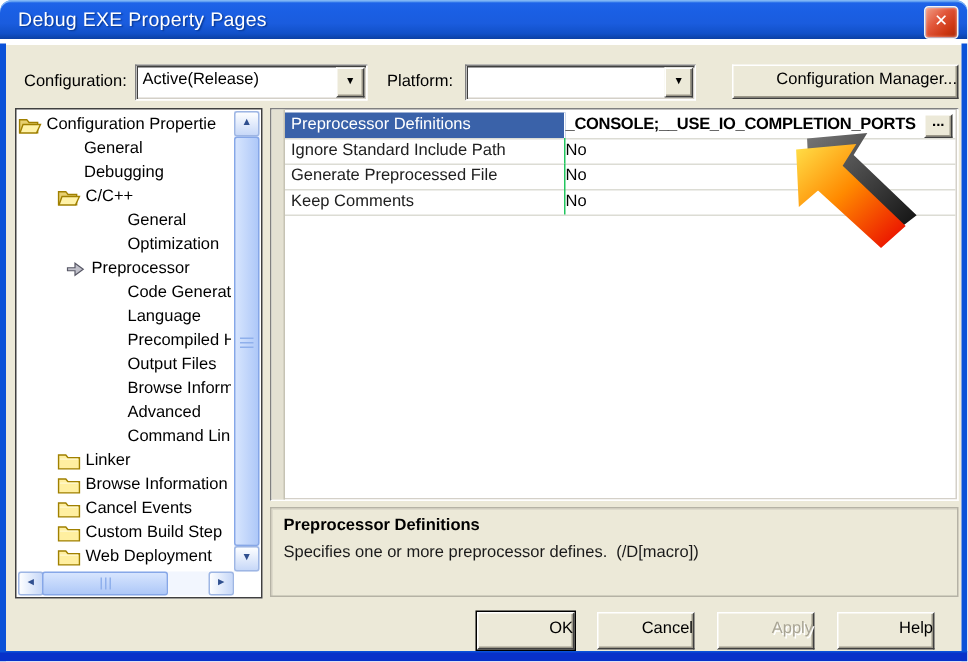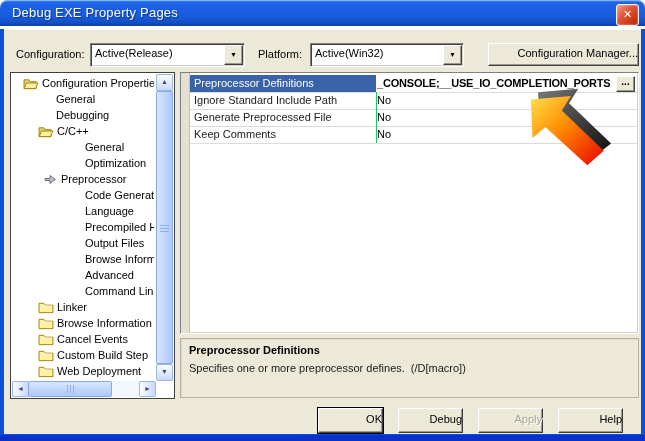--- a/index.html
+++ b/index.html
@@ -35,21 +35,21 @@
     box-shadow:inset -1px -1px 0 #9C9889;cursor:default;}
   .btn.default{box-shadow:0 0 0 1px #000, inset -1px -1px 0 #9C9889;}
   .btn.disabled{color:#A8A494;text-shadow:1px 1px 0 #fff;}
 
   
   .tree-panel{position:absolute;left:10px;top:72px;width:163px;height:325px;background:#fff;border:1px solid #404040;}
   .tree-rows{position:absolute;left:1px;top:2px;width:142px;bottom:18px;overflow:hidden;}
   .trow{height:16px;display:flex;align-items:center;white-space:nowrap;}
   .ticon{width:16px;height:13px;margin-right:3px;flex:0 0 16px;}
   .aicon{width:13px;height:11px;margin-right:4px;flex:0 0 13px;}
-  .ind0{padding-left:11px}.ind1f{padding-left:26px}.ind1{padding-left:44px}.ind2a{padding-left:32px}.ind2{padding-left:73px}
+  .ind0{}.ind1f{padding-left:26px}.ind1{padding-left:44px}.ind2a{padding-left:32px}.ind2{padding-left:73px}
 
   
   .vscroll{position:absolute;right:1px;top:1px;width:17px;bottom:17px;background:#E6EEFC;}
   .hscroll{position:absolute;left:1px;bottom:1px;height:16px;right:18px;background:#F2F6FE;}
   .sbtn{position:absolute;background:linear-gradient(to bottom,#FDFEFF,#C7D8F8);border:1px solid #9EB6E4;border-radius:2px;
     color:#2F4F8F;font-size:7px;text-align:center;line-height:14px;}
   .vscroll .sbtn{left:0;width:15px;height:15px;}
   .hscroll .sbtn{top:0;height:14px;width:15px;background:linear-gradient(to right,#FDFEFF,#C7D8F8);line-height:13px;}
   .vthumb{position:absolute;left:0;width:15px;border:1px solid #86A7E8;border-radius:2px;
     background:linear-gradient(to right,#D7E5FE,#AEC8F8);}
@@ -124,21 +124,20 @@
   <div class="border-right"></div>
   <div class="border-bottom"></div>
 
   <span class="lbl" style="left:16px;top:48px;position:absolute">Configuration:</span>
   <div class="combo" style="left:90px;top:43px;width:153px;">
     <span class="combo-text">Active(Release)</span>
     <span class="combo-btn">▼</span>
   </div>
   <span class="lbl" style="left:258px;top:48px;position:absolute">Platform:</span>
   <div class="combo" style="left:310px;top:43px;width:152px;">
-    <span class="combo-text">Active(Win32)</span>
     <span class="combo-btn">▼</span>
   </div>
   <div class="btn" style="left:488px;top:43px;width:149px;height:21px;line-height:19px;">Configuration Manager...</div>
 
   <div class="tree-panel">
     <div class="tree-rows">
       <div class="trow ind0">
         <svg class="ticon" viewBox="0 0 16 14">
             <use href="#folderOpen"></use>
           </svg>
@@ -263,17 +262,17 @@
   </svg>
 
   <div class="desc-panel">
     <div class="desc-title">Preprocessor Definitions</div>
     <div class="desc-body">
       <span>Specifies one or more preprocessor defines.</span><span class="desc-flag">(/D[macro])</span>
     </div>
   </div>
 
   <div class="btn default" style="left:318px;top:408px;width:63px;">OK</div>
-  <div class="btn" style="left:398px;top:408px;width:63px;">Debug</div>
+  <div class="btn" style="left:398px;top:408px;width:63px;">Cancel</div>
   <div class="btn disabled" style="left:478px;top:408px;width:63px;">Apply</div>
   <div class="btn" style="left:558px;top:408px;width:63px;">Help</div>
 
 </div>
 
 </body></html>

